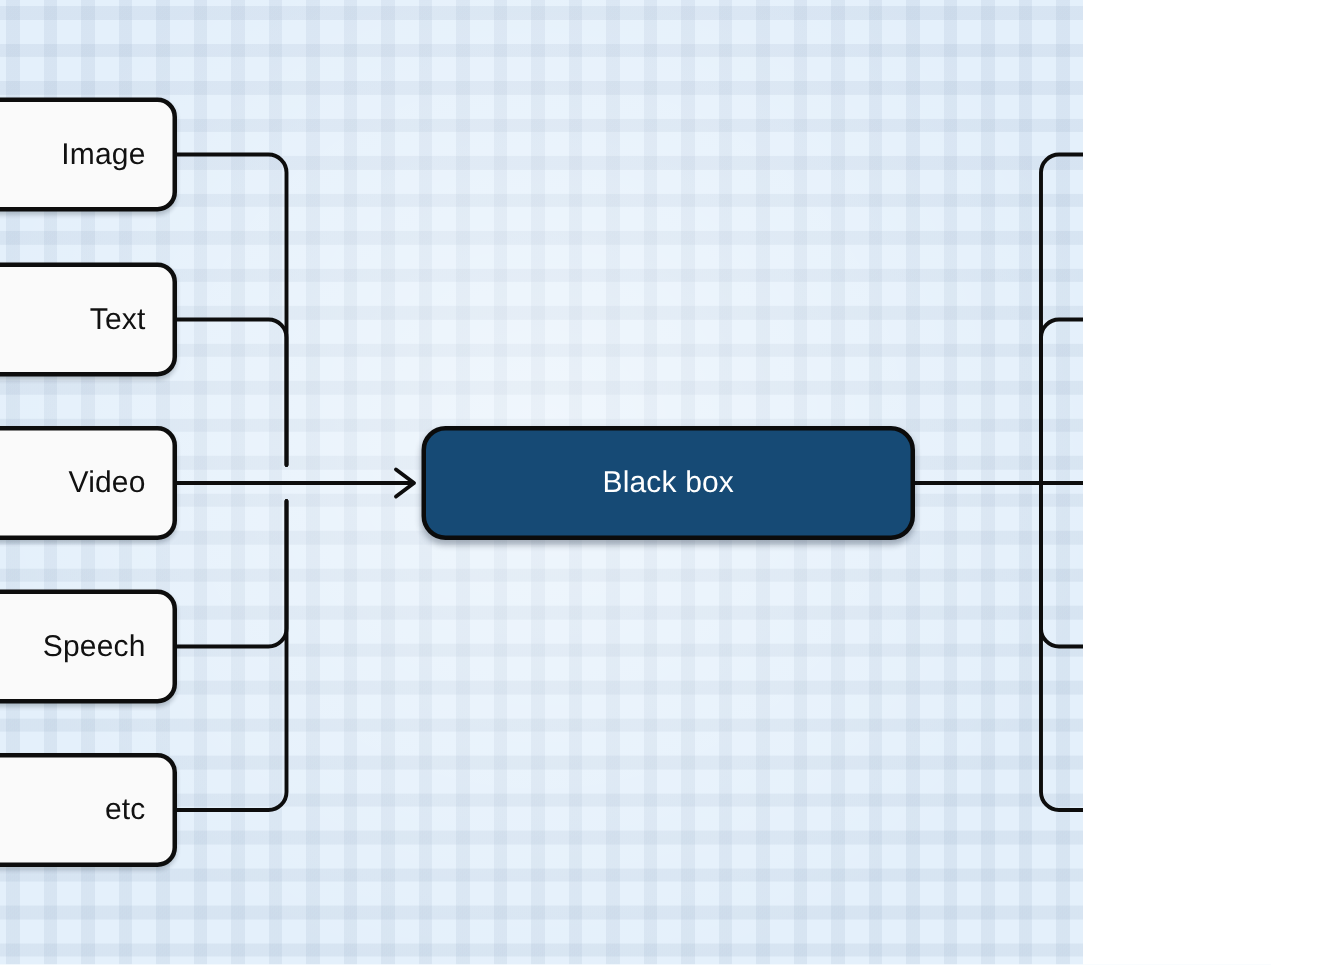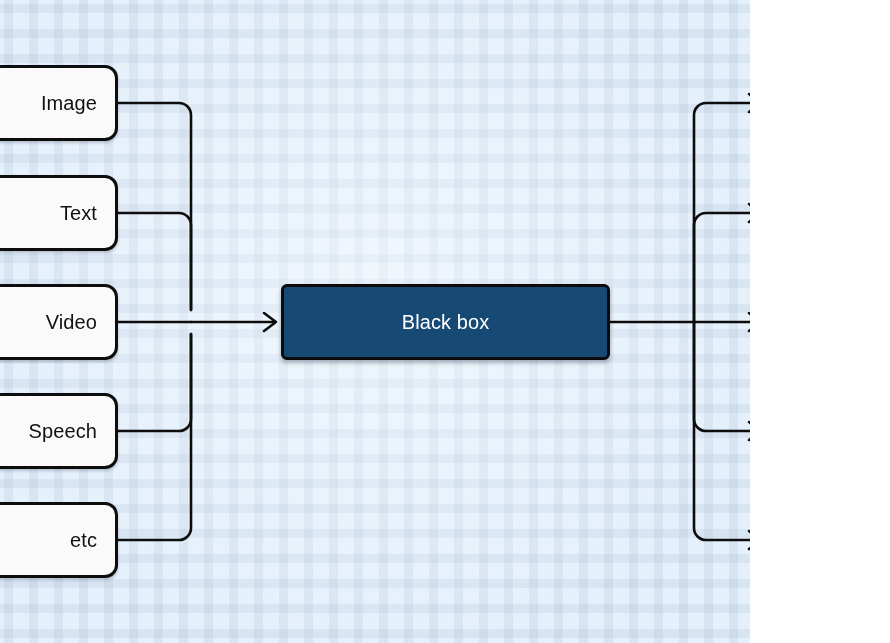--- a/index.html
+++ b/index.html
@@ -7,21 +7,20 @@
     padding: 0;
     background: #ffffff;
   }
   #canvas {
     position: relative;
     width: 722px;
     height: 643px;
     overflow: hidden;
     background-color: #e4f0fb;
     font-family: "Liberation Sans", sans-serif;
-    padding-left: 28px;
   }
   
   #grid {
     position: absolute;
     inset: 0;
     pointer-events: none;
     background-image:
       repeating-linear-gradient(to right,
         rgba(150,170,195,0.16) 0px, rgba(150,170,195,0.16) 9px,
         rgba(150,170,195,0) 9px, rgba(150,170,195,0) 25px),
@@ -66,21 +65,21 @@
   }
   .node.right {
     justify-content: flex-end;
     padding-right: 20px;
   }
   .node.center {
     justify-content: center;
     background: #164a75;
     border-color: #0b0b0b;
     color: #ffffff;
-    border-radius: 6px;
+    border-radius: 16px;
     box-shadow: 0 3px 4px rgba(15,30,50,0.30);
   }
   .node-label {
     white-space: nowrap;
     line-height: 1;
   }
 </style>
 </head>
 <body>
 

